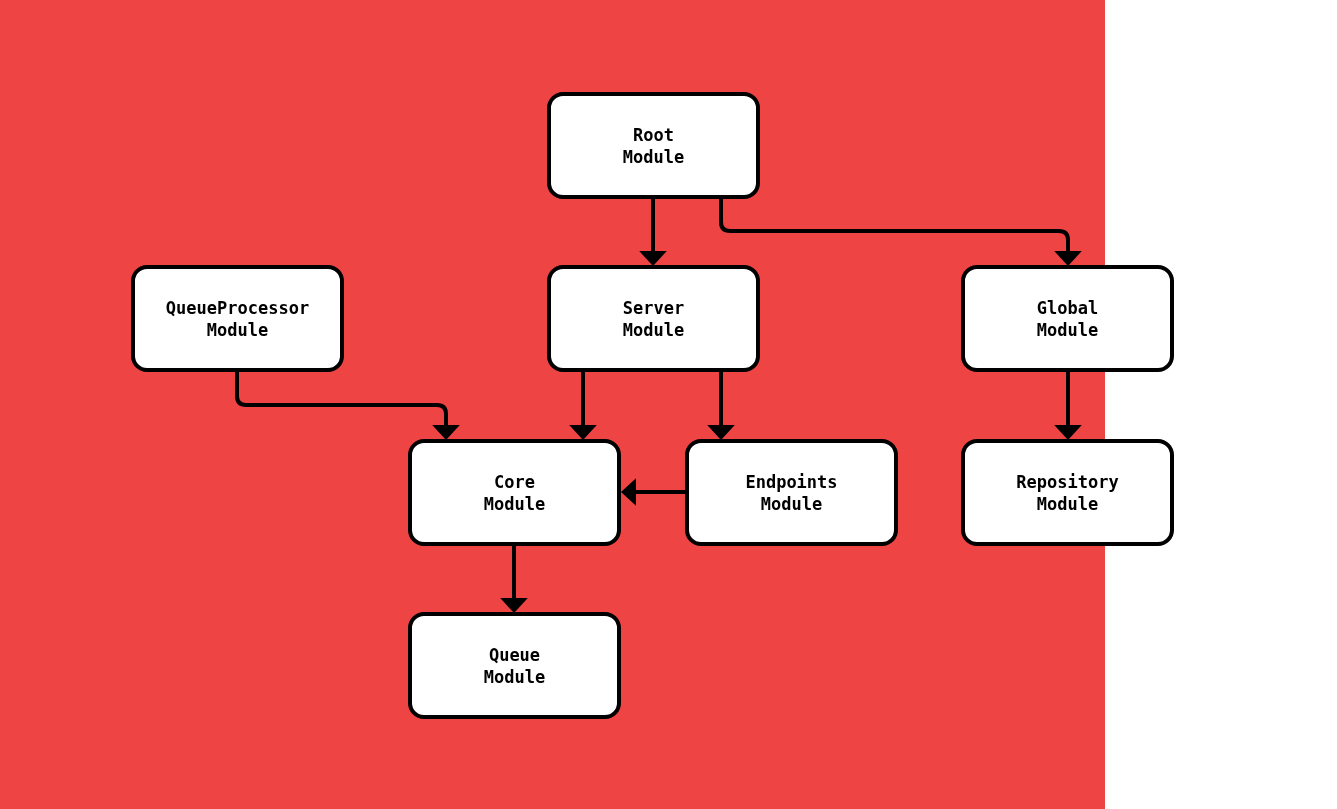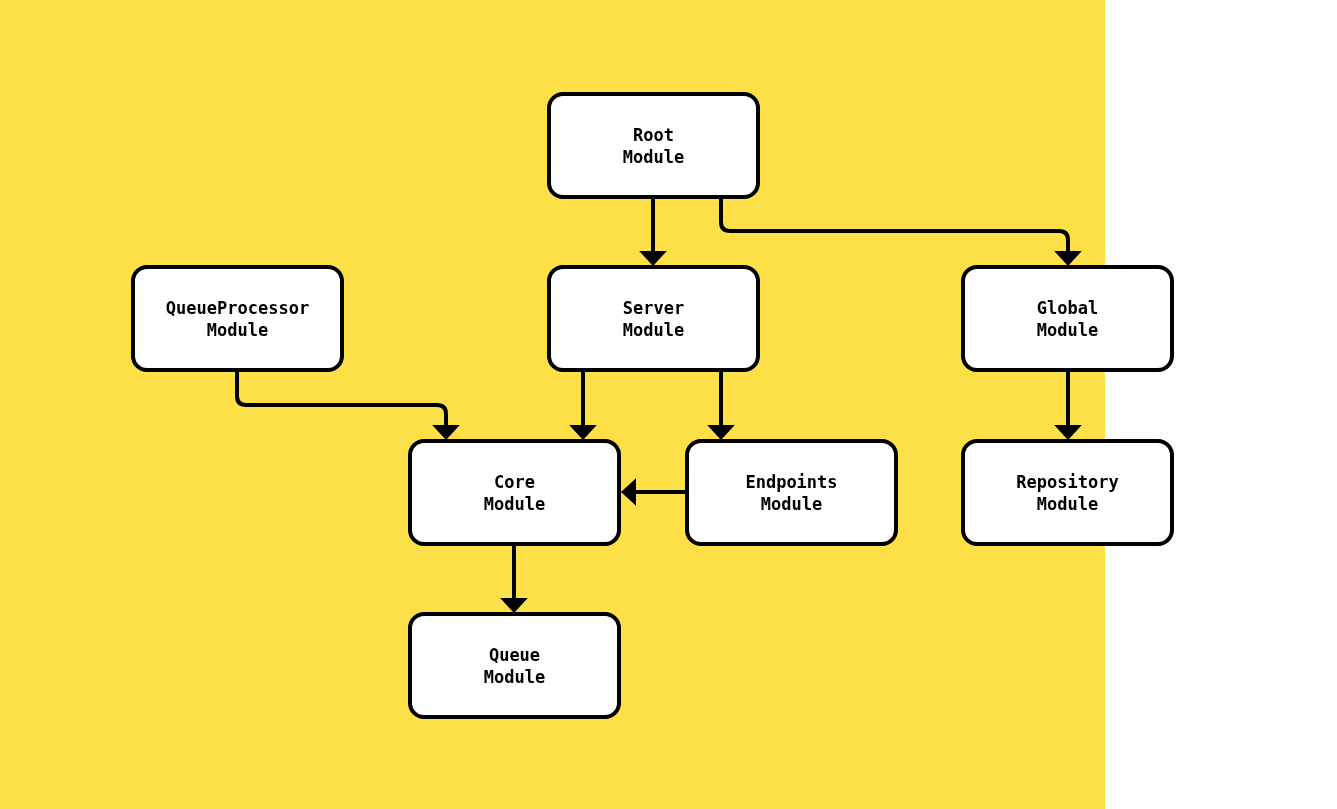--- a/index.html
+++ b/index.html
@@ -11,21 +11,21 @@
   body {
     width: 1337px;
     height: 809px;
     overflow: hidden;
     font-family: "DejaVu Sans Mono", "Liberation Mono", monospace;
   }
   #diagram-canvas {
     position: relative;
     width: 1105px;
     height: 809px;
-    background: #fde047;
+    background: #ef4444;
   }
   svg.diagram-svg {
     position: absolute;
     top: 0;
     left: 0;
     width: 1337px;
     height: 809px;
     display: block;
   }
   .node-rect {

